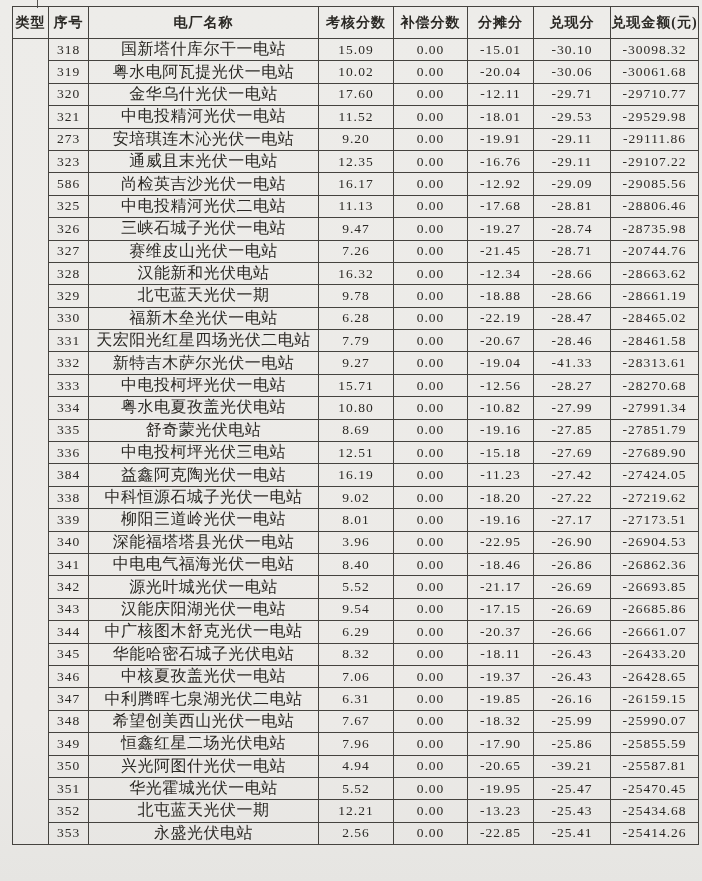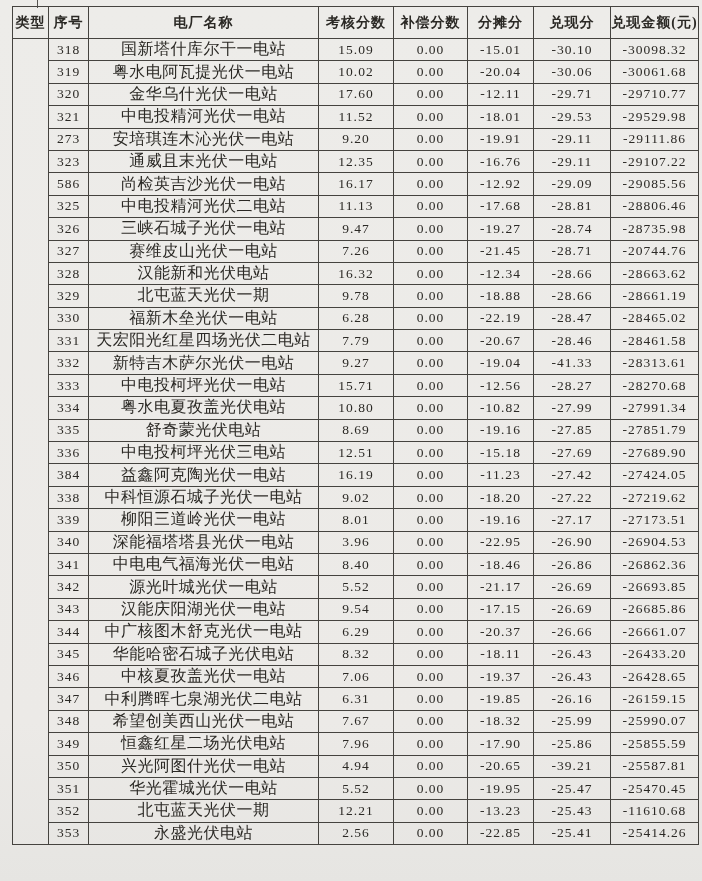--- a/index.html
+++ b/index.html
@@ -404,21 +404,21 @@
           <td class="num">-25.47</td>
           <td class="num">-25470.45</td>
         </tr>
         <tr>
           <td class="num">352</td>
           <td class="plant-name">北屯蓝天光伏一期</td>
           <td class="num">12.21</td>
           <td class="num">0.00</td>
           <td class="num">-13.23</td>
           <td class="num">-25.43</td>
-          <td class="num">-11610.68</td>
+          <td class="num">-25434.68</td>
         </tr>
         <tr>
           <td class="num">353</td>
           <td class="plant-name">永盛光伏电站</td>
           <td class="num">2.56</td>
           <td class="num">0.00</td>
           <td class="num">-22.85</td>
           <td class="num">-25.41</td>
           <td class="num">-25414.26</td>
         </tr>

